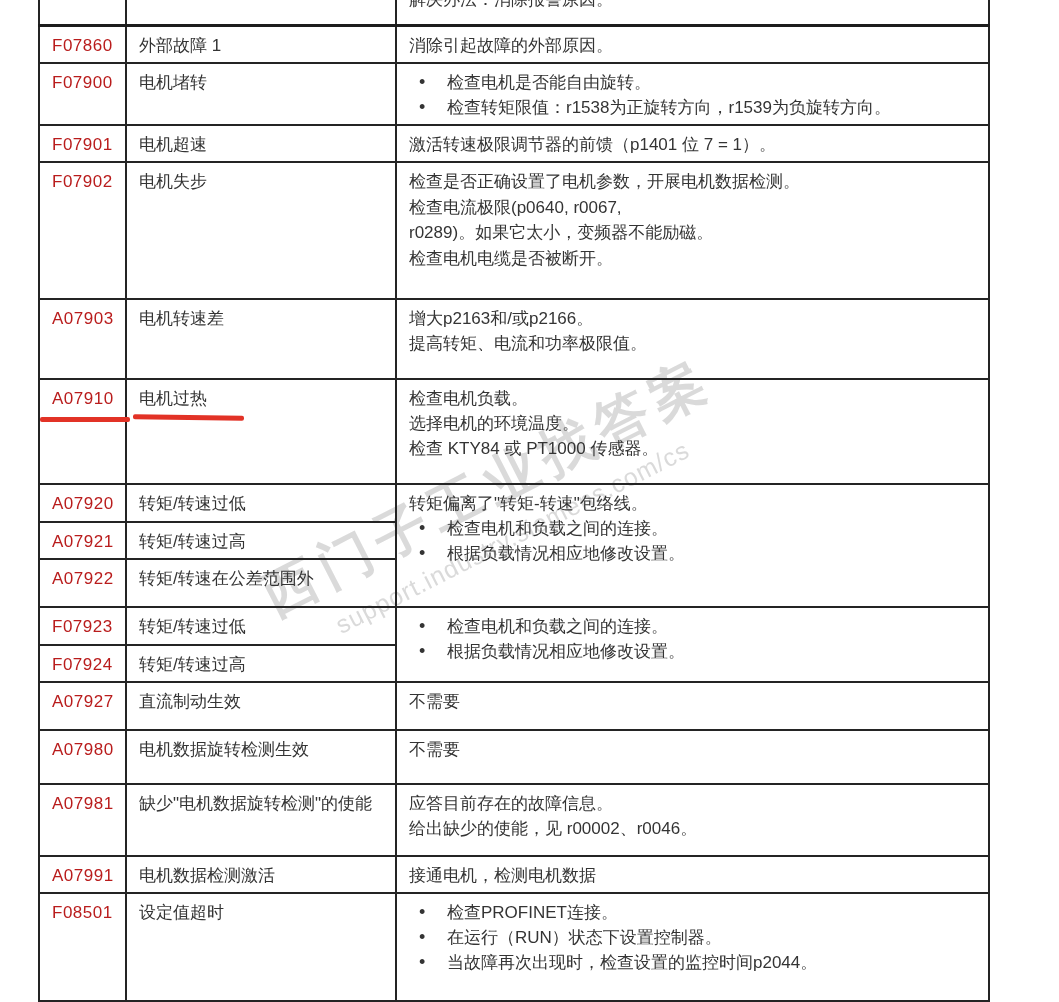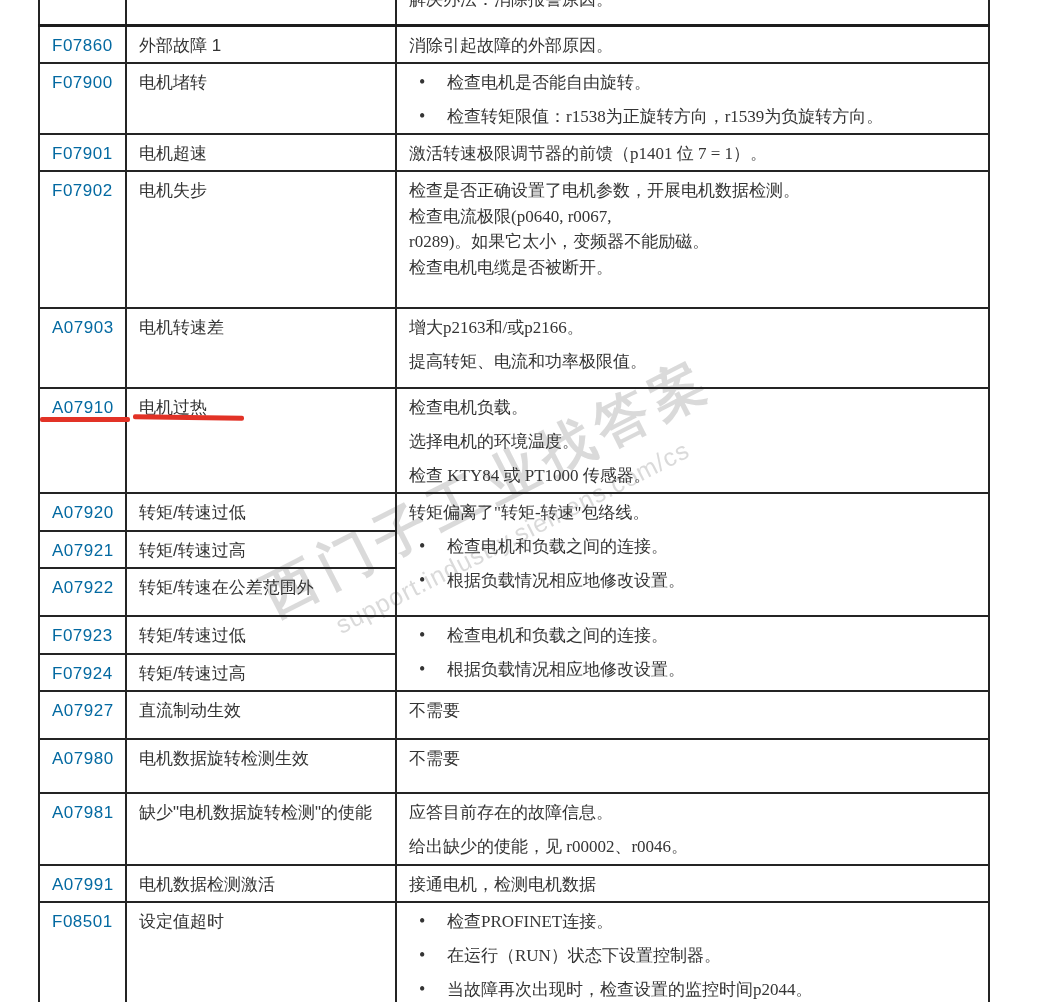--- a/index.html
+++ b/index.html
@@ -24,23 +24,23 @@
     border-collapse:collapse;table-layout:fixed;
     background:transparent;
   }
   table.fault td{
     border:2px solid #242424;
     vertical-align:top;
     padding:6px 8px 4px 12px;
     font-size:17px;line-height:25px;
   }
   tr.first td{border-top:none;border-bottom:3px solid #1d1d1d;}
-  td.code{letter-spacing:0.5px;color:#0369a1;padding-left:10px;}
-  td p{margin:0;font-family:Liberation Serif, serif;}
-  td p + p{margin-top:9px;}
+  td.code{letter-spacing:0.5px;color:#b91c1c;padding-left:10px;}
+  td p{margin:0;}
+  td p + p{}
   td.wide-gap p + p{margin-top:1px;}
   .t{white-space:pre-line;}
   p.li .b{display:inline-block;width:28px;padding-left:10px;font-size:18px;}
   p.li{text-indent:0;}
   
   td.clip{position:relative;overflow:hidden;padding:0;}
   td.clip .clipped{position:absolute;top:-13px;left:12px;white-space:nowrap;}
   
   .rh0{height:25px}.rh1{height:35px}.rh2{height:53px}.rh3{height:33px}
   .rh4{height:137px}.rh5{height:80px}.rh6{height:105px}.rh7{height:38px}

